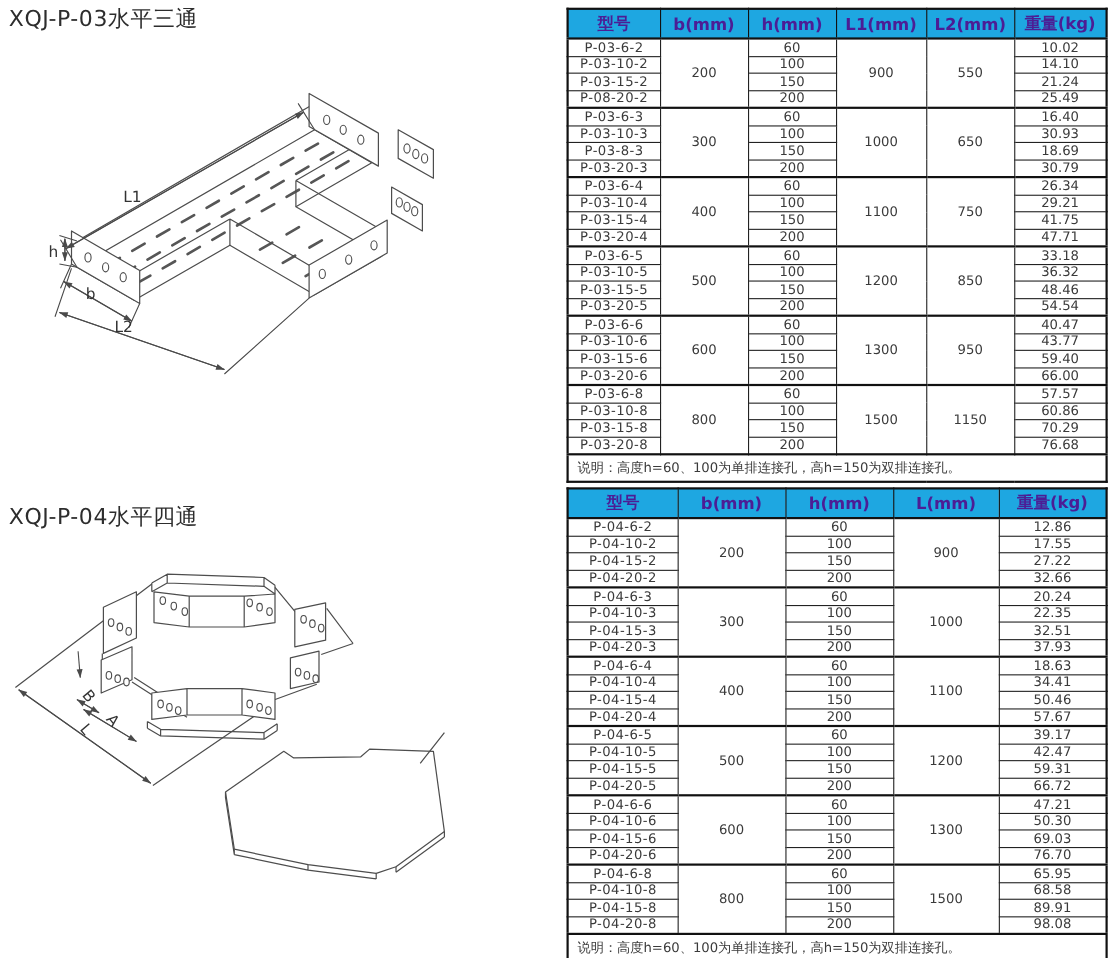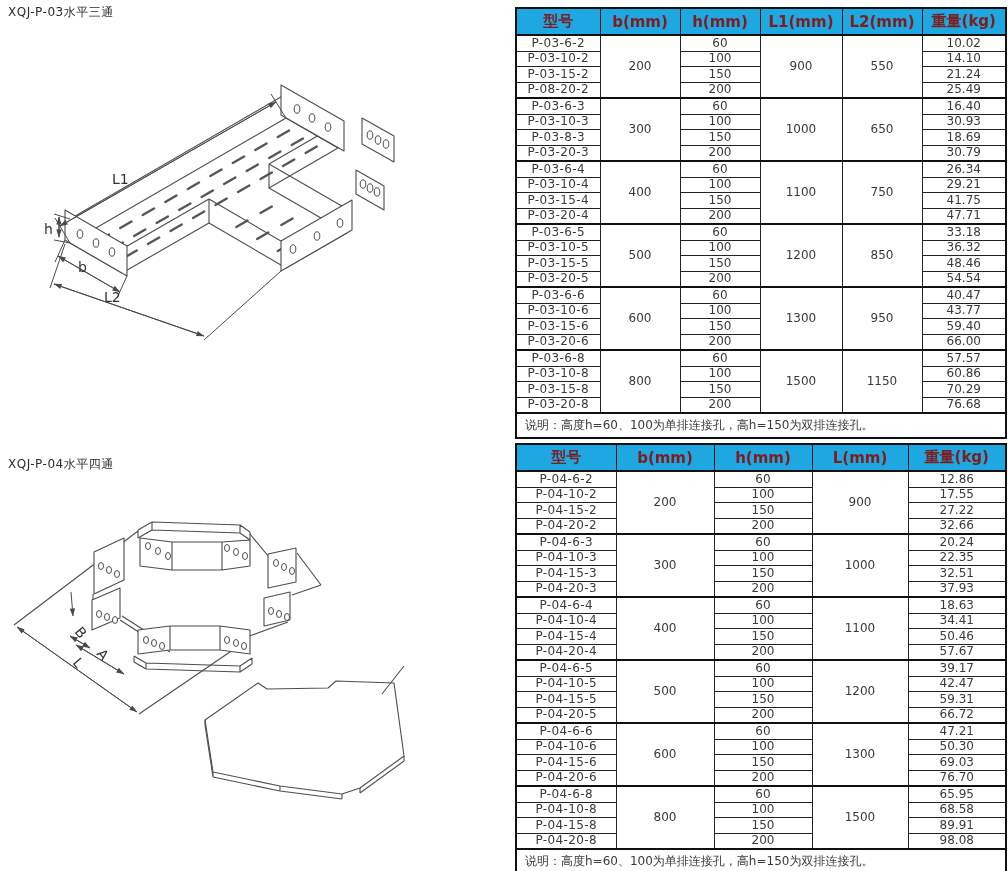--- a/index.html
+++ b/index.html
@@ -1,34 +1,34 @@
 <!DOCTYPE html>
 <html><head>
 <meta charset="utf-8">
 <style>
   html,body{margin:0;padding:0}
   body{width:1008px;height:871px;background:#fff;overflow:hidden;position:relative;
        font-family:"DejaVu Sans","Liberation Sans",sans-serif}
-  .title{position:absolute;font-size:12px;color:#2d2d2d;letter-spacing:.5px;white-space:nowrap}
+  .title{position:absolute;font-size:20px;color:#2d2d2d;letter-spacing:.5px;white-space:nowrap}
   #t1-title{left:8px;top:4px}
   #t2-title{left:8px;top:456px}
   svg.draw{position:absolute}
   #d1{left:10px;top:48px}
   #d2{left:0px;top:470px}
   svg .ln path{fill:none;stroke:#4d4d4d;stroke-width:1.1;stroke-linejoin:round}
   svg .ln path.fl{fill:#fff}
   svg .holes ellipse{fill:#fff;stroke:#4d4d4d;stroke-width:1}
   svg .slots line{stroke:#565656;stroke-width:2.4;stroke-linecap:round}
   svg .dim path{fill:none;stroke:#4a4a4a;stroke-width:1}
   svg .dim text{font-size:14px;fill:#333}
   table.spec{position:absolute;left:515px;border-collapse:collapse;table-layout:fixed;width:490px;
              background:#fff;color:#3a3a3a;border:2px solid #111}
   #table1{top:7px}
   #table2{top:443px}
-  .spec th{background:#1ea7e1;color:#7f1d1d;font-size:15px;font-weight:bold;height:25px;
+  .spec th{background:#1ea7e1;color:#4c1d95;font-size:15px;font-weight:bold;height:25px;
            border:1px solid #111;border-bottom:2px solid #111;padding:0}
   .spec td{border:1px solid #222;text-align:center;height:14.5px;padding:0;font-size:12px;
            line-height:1.05;vertical-align:middle}
   .spec tr.grp td{border-top:2px solid #111}
   .spec td.model{letter-spacing:.4px}
   .spec td.note{font-size:12px;text-align:left;padding:5px 8px;height:auto;border-top:2px solid #111}
 </style>
 </head>
 <body>
 

